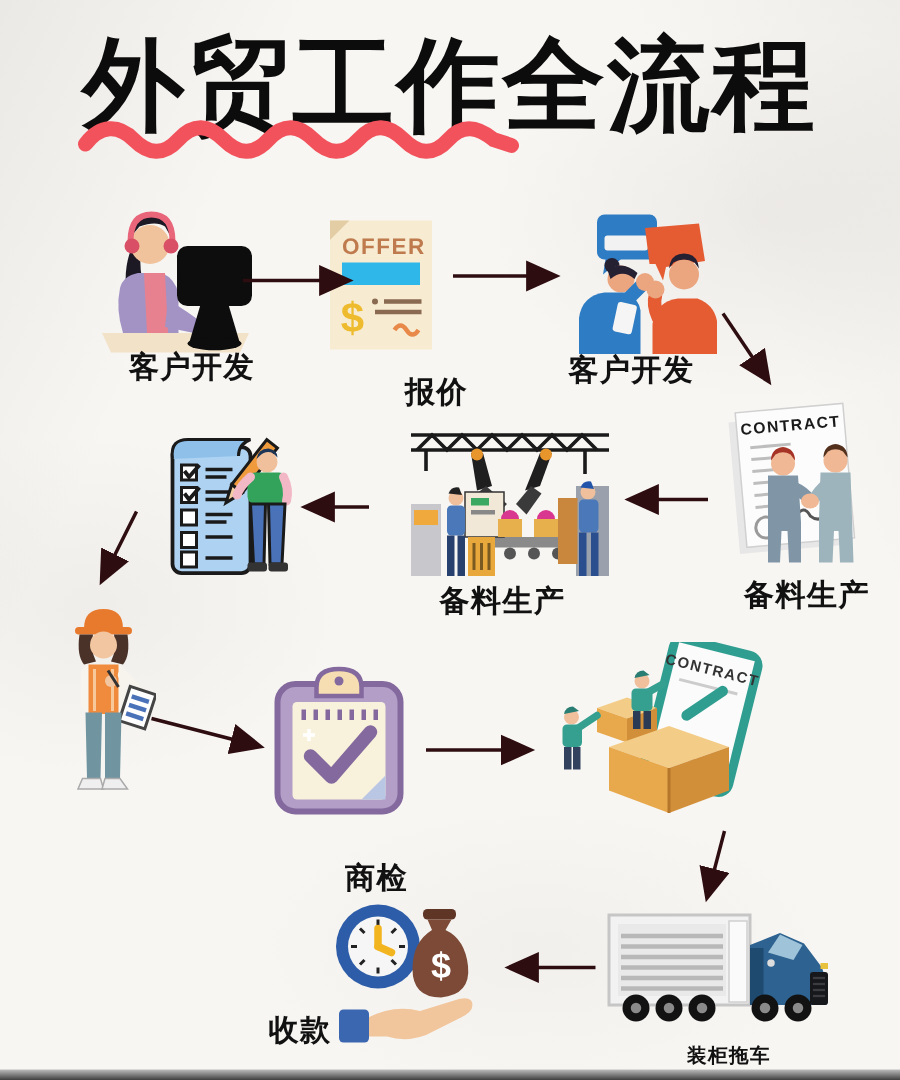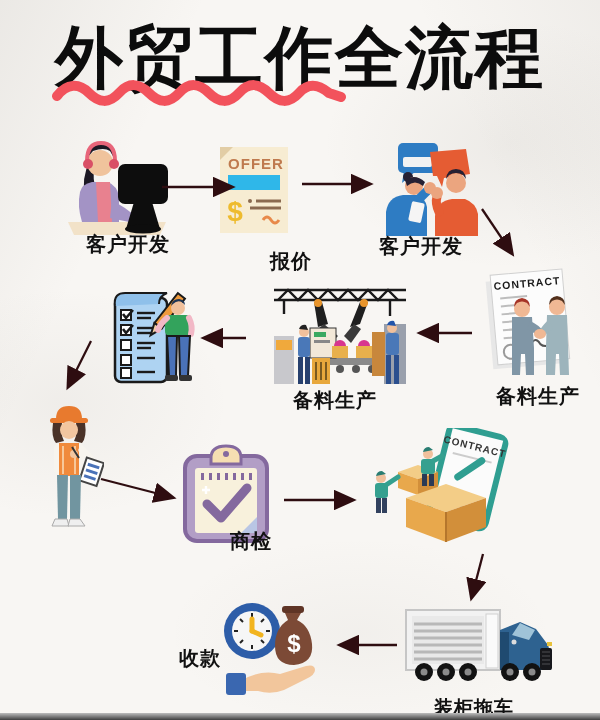--- a/index.html
+++ b/index.html
@@ -250,21 +250,21 @@
         <rect x="37" y="29" width="3" height="7"></rect>
           <rect x="45" y="29" width="3" height="7"></rect>
         <rect x="53" y="29" width="3" height="7"></rect>
           <rect x="61" y="29" width="3" height="7"></rect>
         <rect x="69" y="29" width="3" height="7"></rect>
       </g>
       <path d="M27,60 L41,74 L67,44" stroke="#84699e" stroke-width="9" fill="none" stroke-linecap="round" stroke-linejoin="round"></path>
       <path d="M26,50 l0,-8 M22,46 l8,0" stroke="#ffffff" stroke-width="2.4"></path>
     </svg>
   </div>
-  <div class="lbl" style="left:192px;top:528px;width:80px">商检</div>
+  <div class="lbl" style="left:192px;top:572px;width:80px">商检</div>
 
   <div class="node" style="left:370px;top:428px;width:150px;height:114px">
     <svg viewBox="0 0 150 114">
       <g transform="rotate(14 100 55)">
         <rect x="64" y="0" width="64" height="100" rx="10" fill="#2f9e91"></rect>
         <rect x="70" y="6" width="52" height="88" fill="#fbfbfb"></rect>
         <text x="96" y="22" font-size="10" font-weight="bold" fill="#333" text-anchor="middle" letter-spacing="1">CONTRACT</text>
         <line x1="76" y1="30" x2="116" y2="30" stroke="#cccccc" stroke-width="2"></line>
         <line x1="76" y1="80" x2="110" y2="80" stroke="#cccccc" stroke-width="2"></line>
         <path d="M78,70 q5,-6 9,0 q5,5 10,-2" stroke="#2f9e91" stroke-width="2" fill="none"></path>
@@ -326,21 +326,21 @@
       </g>
       <g fill="#8a8a8a">
         <circle cx="22" cy="68" r="3.5"></circle>
           <circle cx="44" cy="68" r="3.5"></circle>
           <circle cx="66" cy="68" r="3.5"></circle>
         <circle cx="108" cy="68" r="3.5"></circle>
           <circle cx="130" cy="68" r="3.5"></circle>
       </g>
     </svg>
   </div>
-  <div class="lbl" style="left:414px;top:695px;width:100px;font-size:19px">装柜拖车</div>
+  <div class="lbl" style="left:414px;top:695px;width:100px;font-size:13px">装柜拖车</div>
 
   <div class="node" style="left:216px;top:594px;width:100px;height:102px">
     <svg viewBox="0 0 100 102">
       <circle cx="36" cy="37" r="28" fill="#2d5da8"></circle>
       <circle cx="36" cy="37" r="20" fill="#f6f6f6"></circle>
       <g stroke="#222" stroke-width="2">
         <line x1="36" y1="19" x2="36" y2="23"></line>
           <line x1="36" y1="51" x2="36" y2="55"></line>
         <line x1="18" y1="37" x2="22" y2="37"></line>
           <line x1="50" y1="37" x2="54" y2="37"></line>
@@ -351,21 +351,21 @@
       </g>
       <path d="M36,37 L36,25" stroke="#f2b41f" stroke-width="5" stroke-linecap="round"></path>
       <path d="M36,37 L45,41" stroke="#f2b41f" stroke-width="5" stroke-linecap="round"></path>
       <rect x="66" y="12" width="22" height="7" rx="3" fill="#5f3526"></rect>
       <path d="M69,19 L85,19 L81,26 Q94,32 96,50 Q98,69 78,71 Q59,71 59,52 Q59,34 72,26 Z" fill="#7c4a36"></path>
       <text x="78" y="58" font-size="24" font-weight="bold" fill="#ffffff" text-anchor="middle">$</text>
       <path d="M26,86 Q46,75 64,80 L90,72 Q99,70 99,76 Q99,81 90,85 L68,96 Q55,101 42,97 L26,97 Z" fill="#f2c69c"></path>
       <rect x="10" y="79" width="20" height="22" rx="3" fill="#3a67b0"></rect>
     </svg>
   </div>
-  <div class="lbl" style="left:141px;top:645px;width:80px">收款</div>
+  <div class="lbl" style="left:141px;top:673px;width:80px">收款</div>
 
   <svg class="arrows" viewBox="0 0 600 720">
     <defs>
       <marker id="ah" markerWidth="11" markerHeight="9" refX="7.5" refY="4.5" orient="auto">
         <path d="M0,0 L10,4.5 L0,9 Z" fill="#2e0d10"></path>
       </marker>
     </defs>
     <g stroke="#2e0d10" stroke-width="2.3" fill="none">
       <line x1="162" y1="187" x2="230" y2="187" marker-end="url(#ah)"></line>
       <line x1="302" y1="184" x2="368" y2="184" marker-end="url(#ah)"></line>

